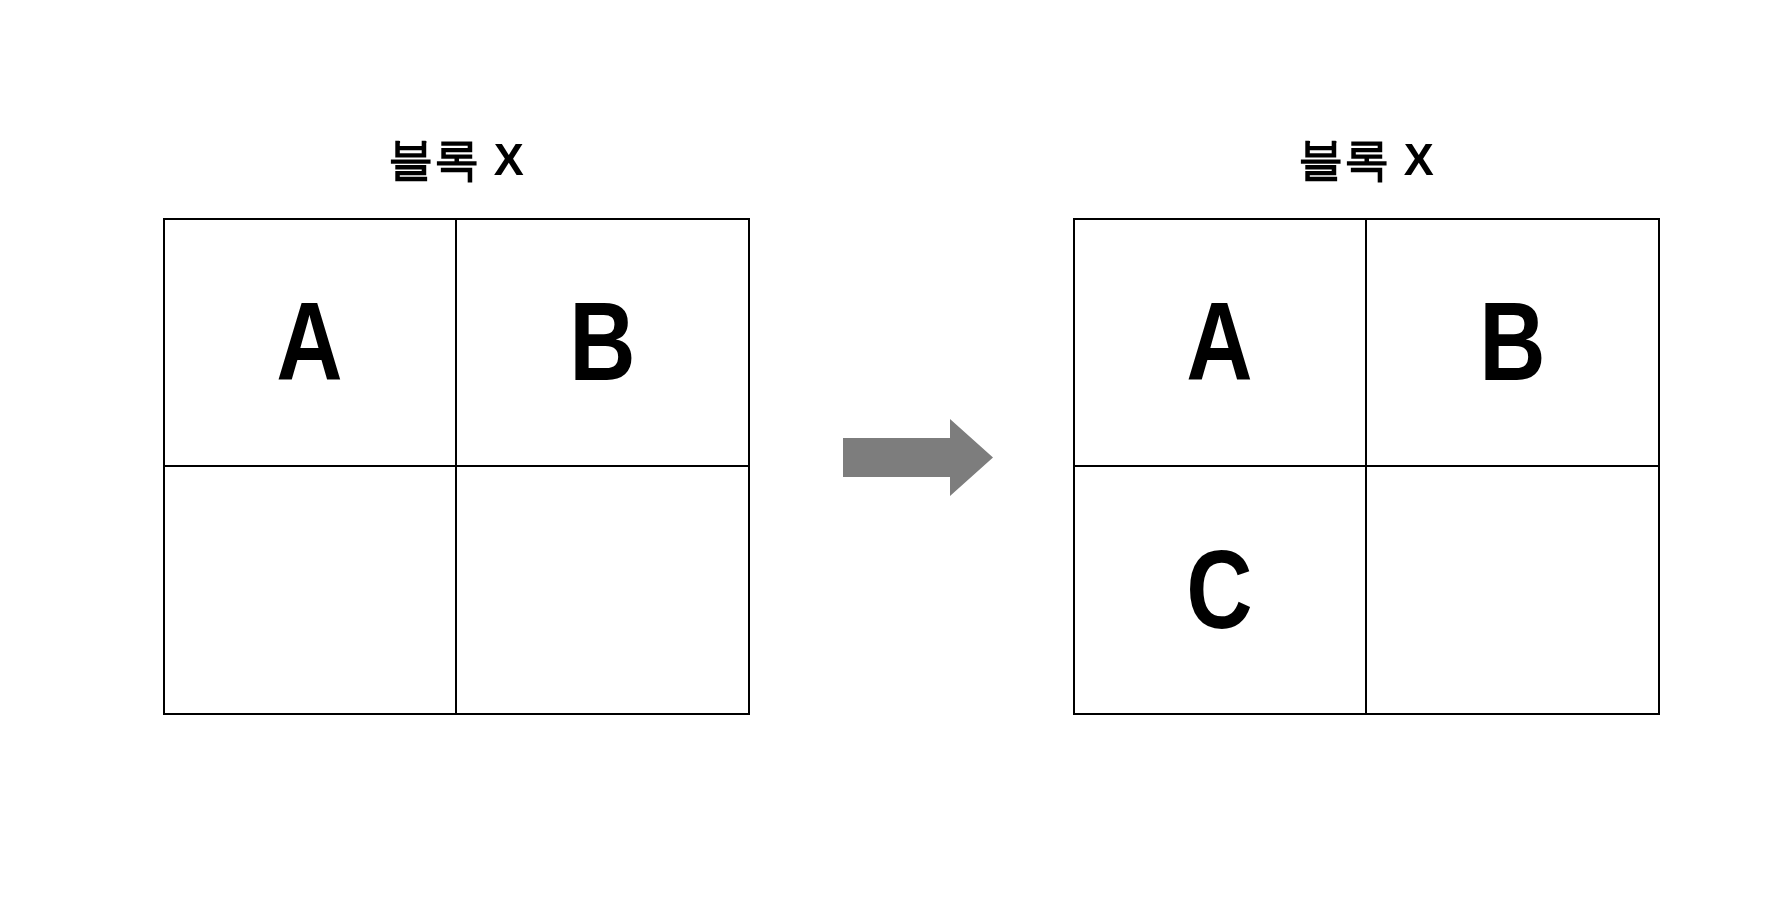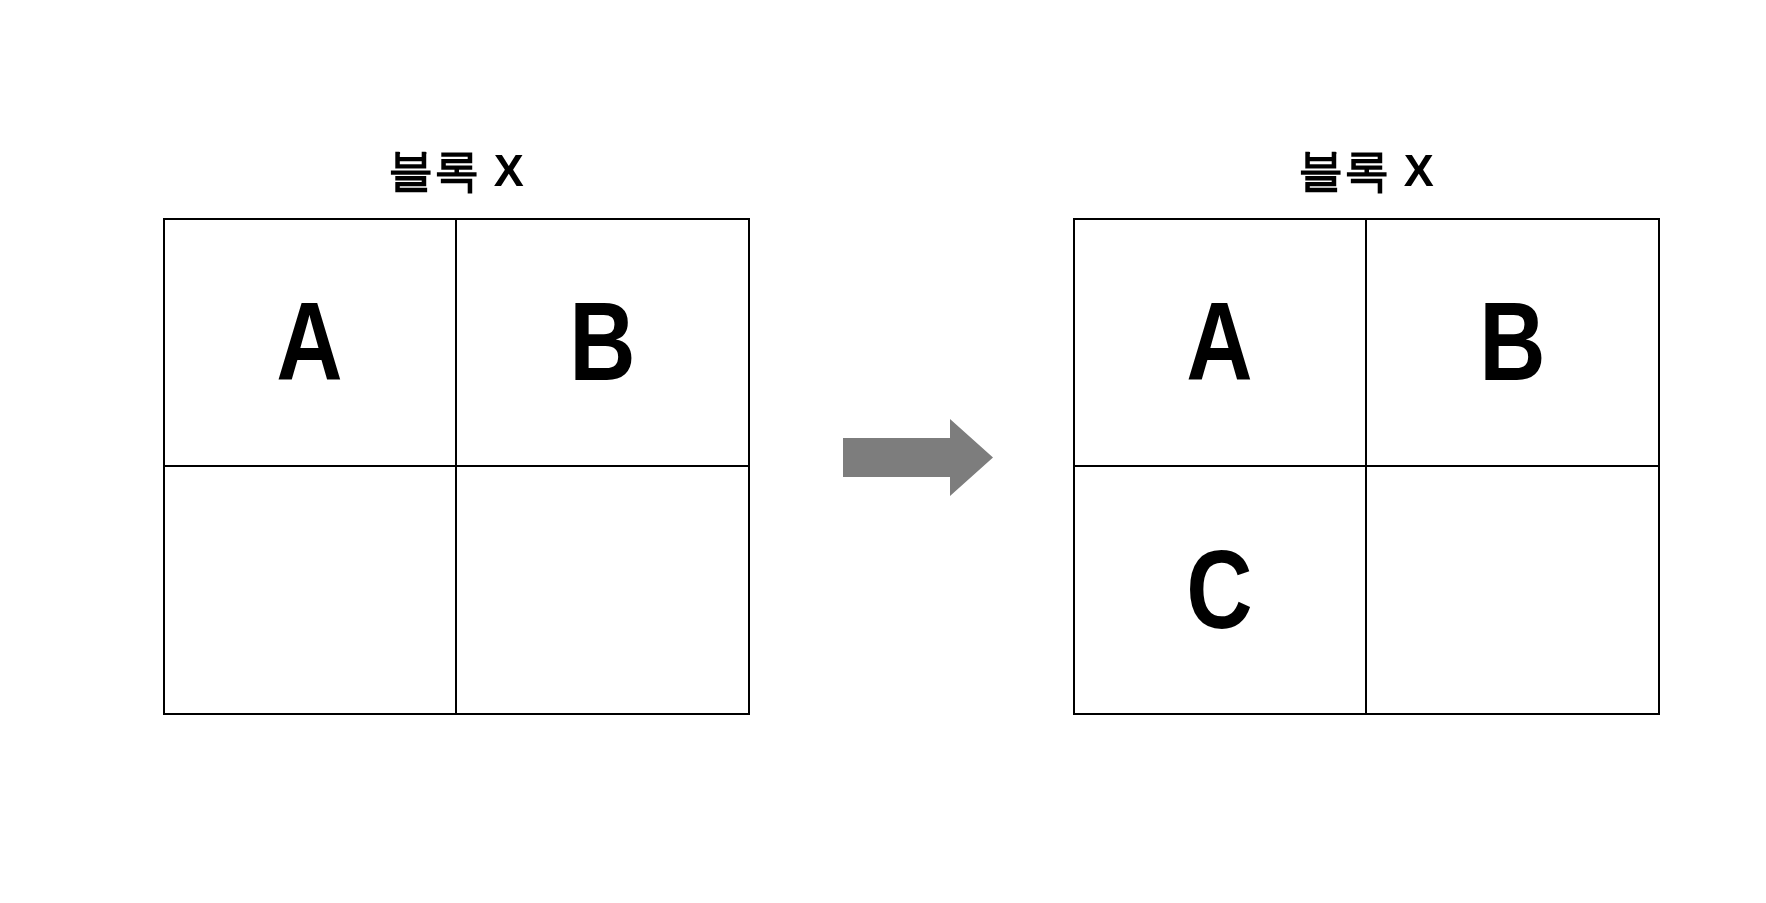--- a/index.html
+++ b/index.html
@@ -10,21 +10,21 @@
   }
   .canvas {
     position: relative;
     width: 1766px;
     height: 903px;
     background: #ffffff;
     overflow: hidden;
   }
   .panel-title {
     position: absolute;
-    top: 144px;
+    top: 133px;
     height: 54px;
     line-height: 54px;
     text-align: center;
     font-size: 45px;
     font-weight: 700;
     color: #000000;
     letter-spacing: 1px;
     white-space: nowrap;
   }
   .title-left  { left: 163px; width: 587px; }

